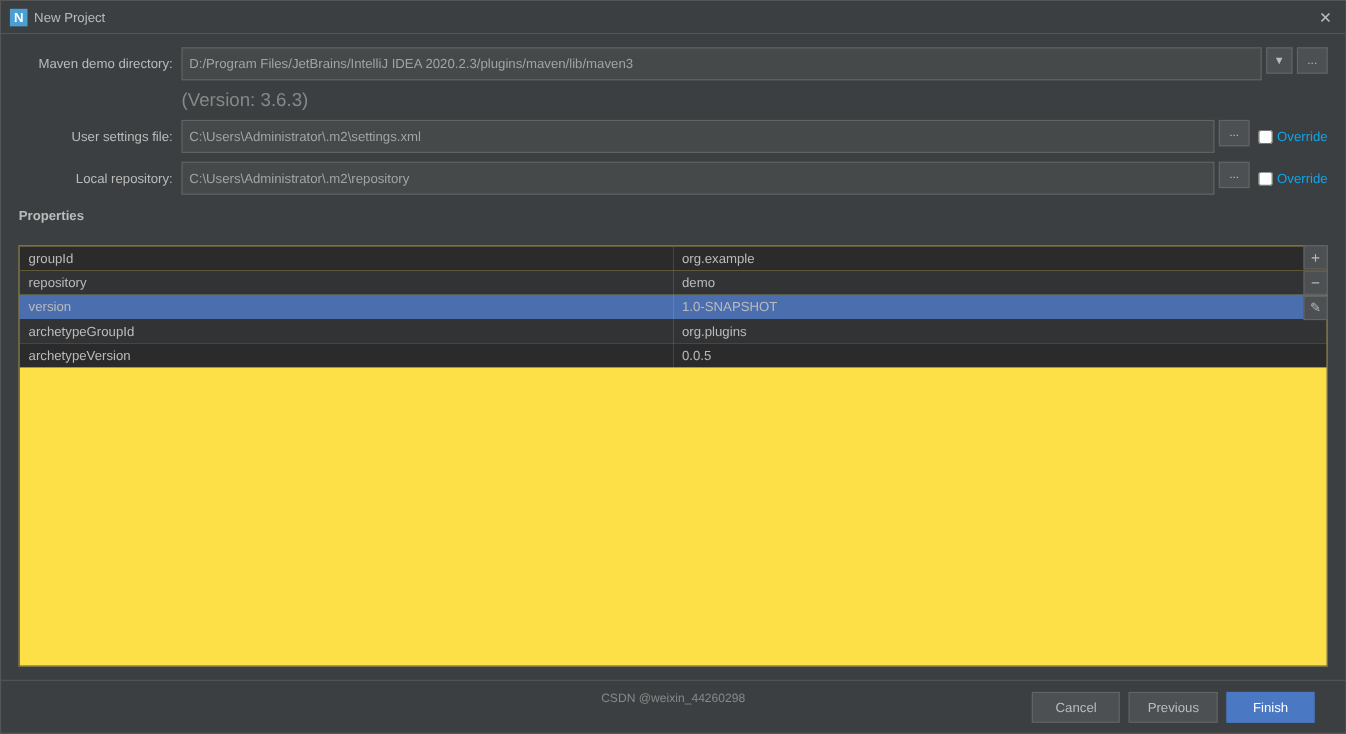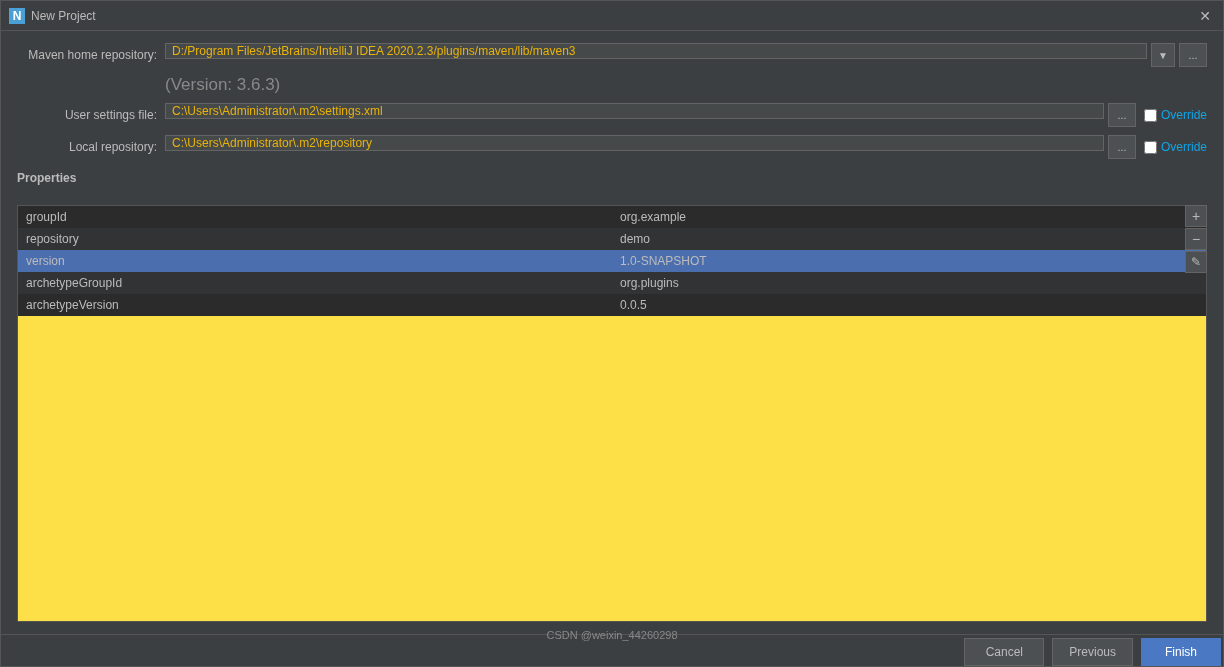--- a/index.html
+++ b/index.html
@@ -98,23 +98,23 @@
     .form-input-wrap {
       flex: 1;
       display: flex;
       gap: 4px;
     }
 
     .form-input {
       flex: 1;
       background: #45494a;
       border: 1px solid #646464;
-      color: #eab308;
+      color: #a3a3a3;
       padding: 2px 6px;
-      height: 16px;
+      height: 30px;
       outline: none;
     }
 
     .btn-browse {
       background: #4c5052;
       border: 1px solid #646464;
       color: #bbbbbb;
       width: 28px;
       height: 24px;
       cursor: pointer;
@@ -226,25 +226,25 @@
       height: 22px;
       cursor: pointer;
       display: flex;
       align-items: center;
       justify-content: center;
       font-size: 14px;
       line-height: 1;
     }
 
     .footer {
-      height: 32px;
-      display: flex;
-      align-items: flex-end;
+      height: 48px;
+      display: flex;
+      align-items: center;
       justify-content: flex-end;
-      padding: 0 2px;
+      padding: 0 28px;
       gap: 8px;
       border-top: 1px solid #555;
     }
 
     .btn {
       height: 28px;
       padding: 0 16px;
       cursor: pointer;
       font-size: 12px;
       border: 1px solid #646464;
@@ -280,21 +280,21 @@
         <span>N</span>
       </div>
       <span class="title-text">New Project</span>
     </div>
     <div class="close-btn">✕</div>
   </div>
 
   <div class="content">
 
     <div class="form-row">
-      <span class="form-label">Maven home repository:</span>
+      <span class="form-label">Maven demo directory:</span>
       <div class="form-input-wrap">
         <input class="form-input" type="text" value="D:/Program Files/JetBrains/IntelliJ IDEA 2020.2.3/plugins/maven/lib/maven3" style="">
         <button class="btn-dropdown">▼</button>
         <button class="btn-browse">...</button>
       </div>
     </div>
 
     <div class="version-text">(Version: 3.6.3)</div>
 
     <div class="form-row">

